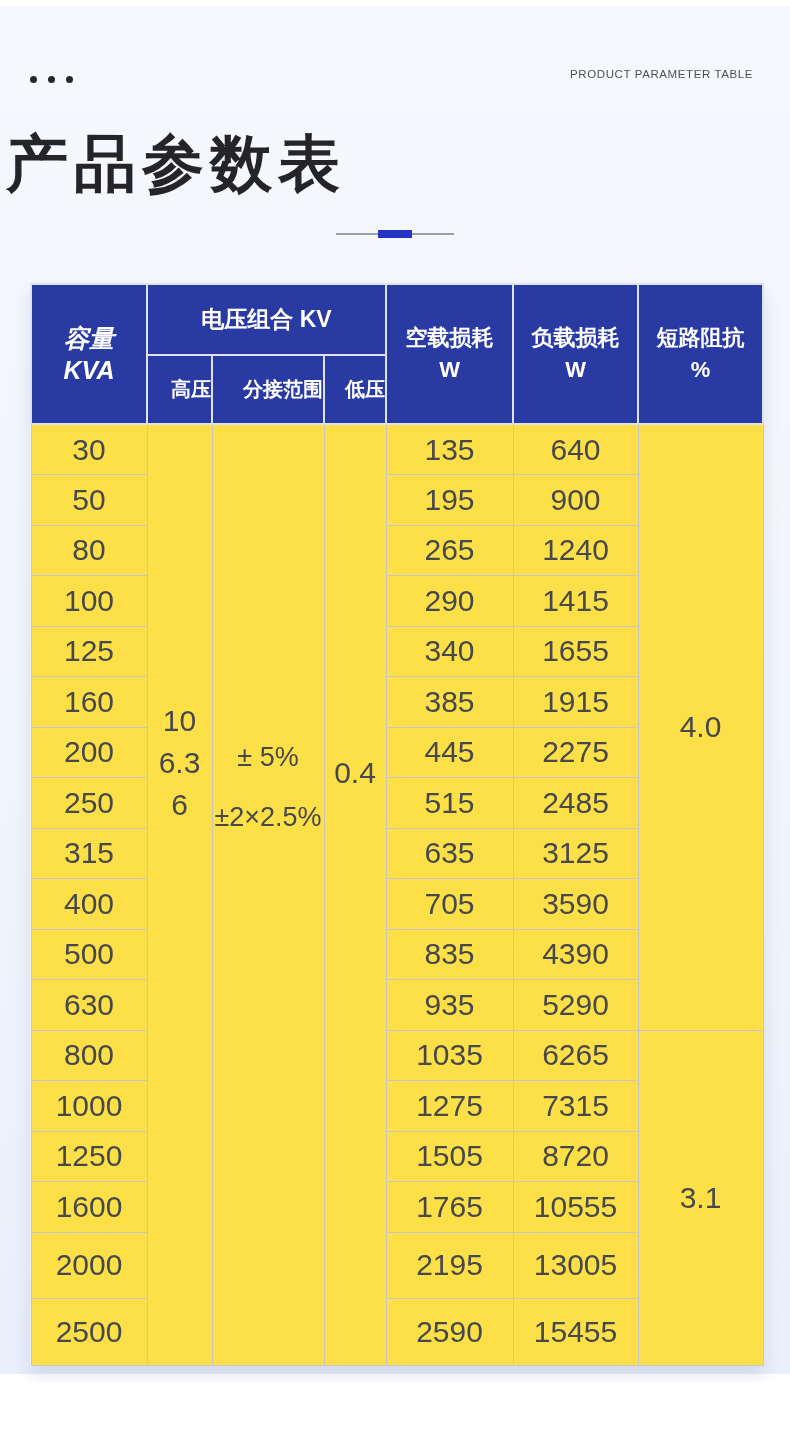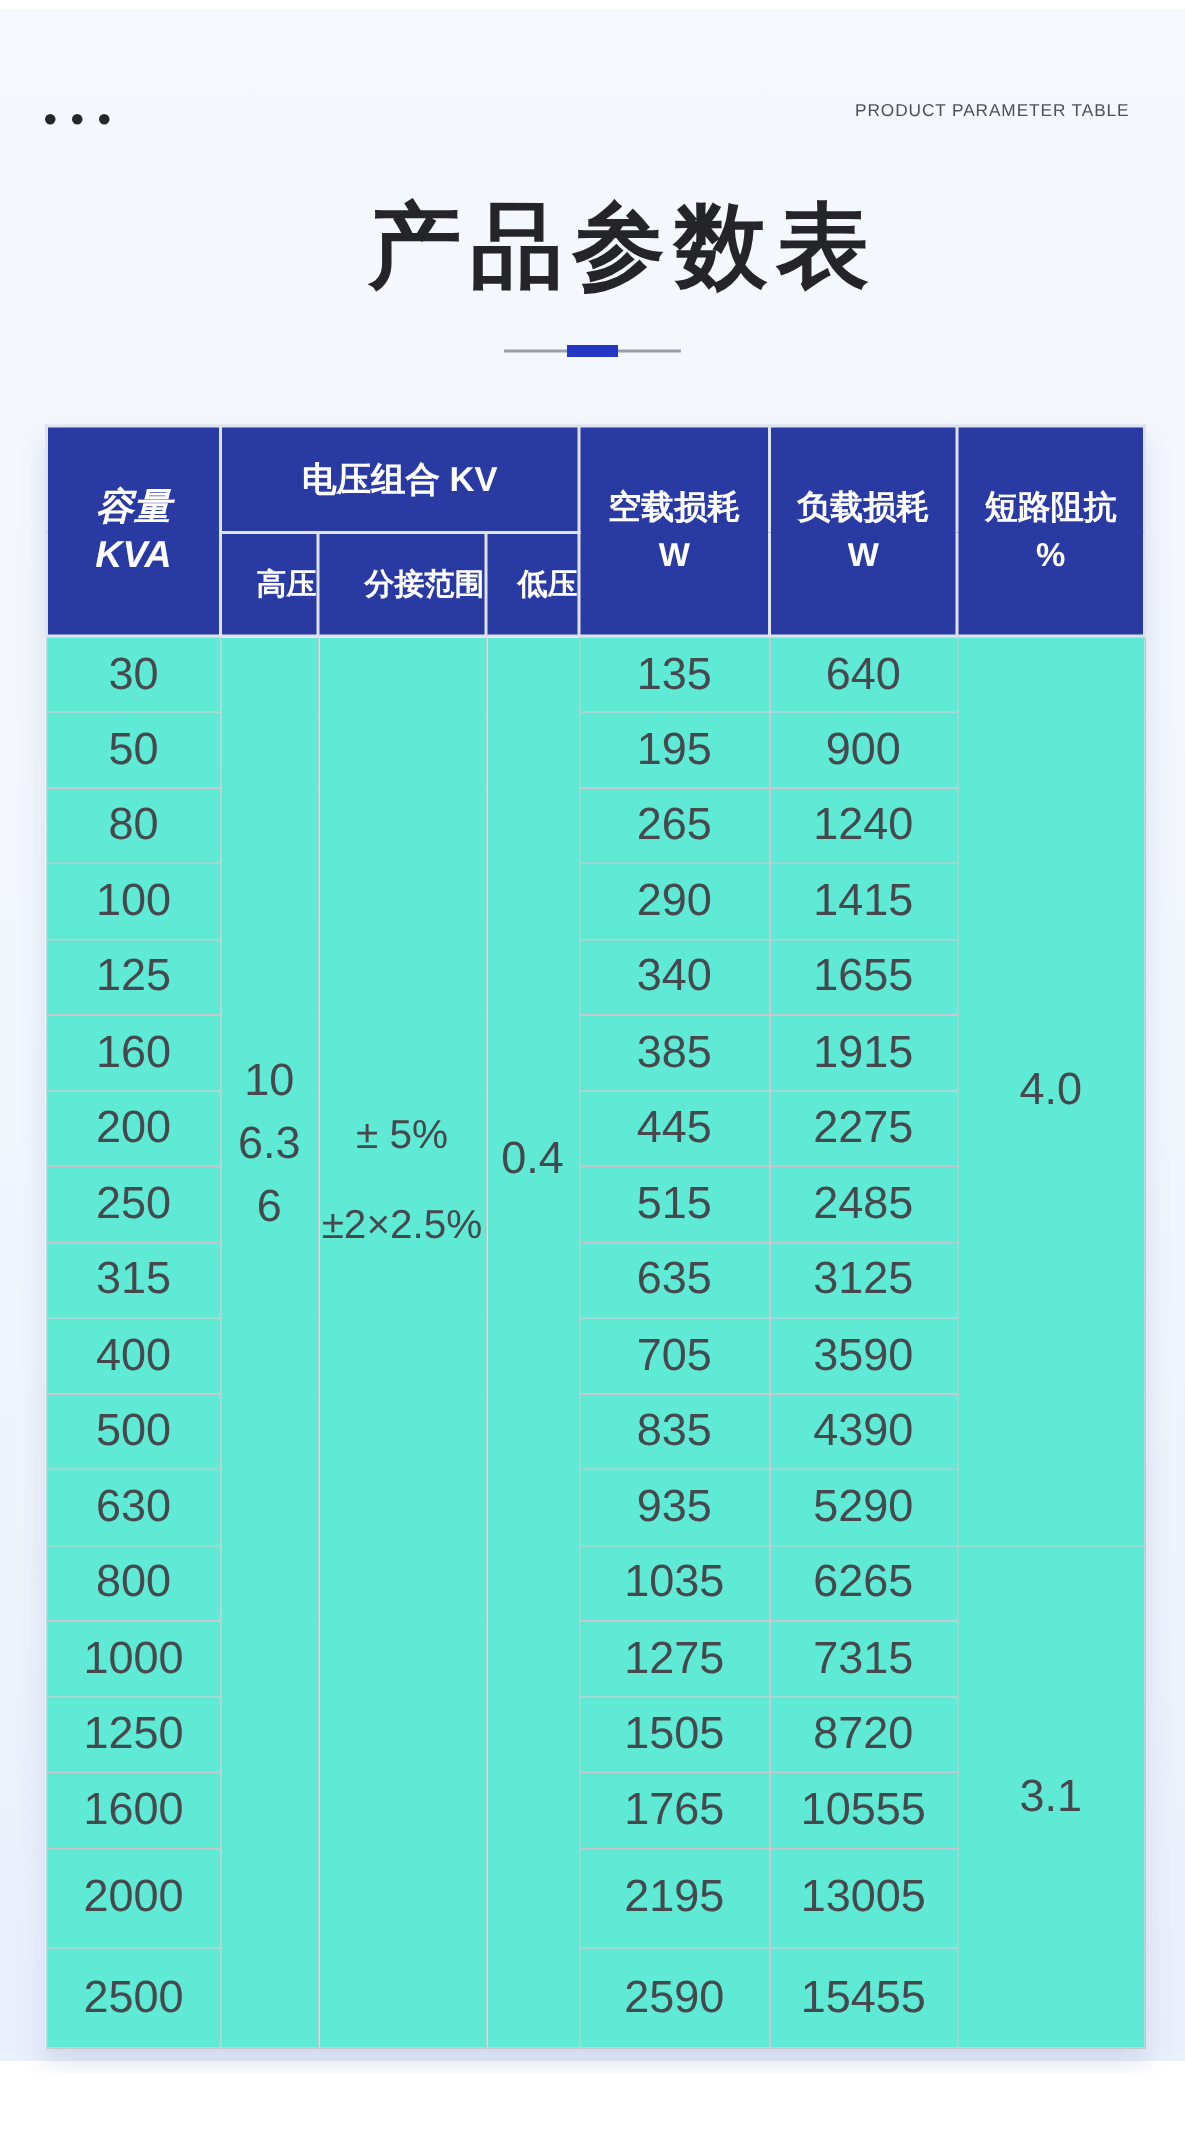--- a/index.html
+++ b/index.html
@@ -14,22 +14,22 @@
     background:linear-gradient(180deg,#f5f8fd 0%, #f1f5fc 55%, #e9effb 100%);
   }
   
   .dots { position:absolute; left:30px; top:76px; display:flex; gap:11px; }
   .dots i { width:7px; height:7px; border-radius:50%; background:#26272b; display:block; }
   .eyebrow {
     position:absolute; right:37px; top:68px;
     font-size:11.5px; letter-spacing:0.6px; color:#4c4f57; font-weight:400;
   }
   .title {
-    position:absolute; left:0; right:0; top:122px; text-align:center;
-    font-size:62px; font-weight:900; color:#252529; letter-spacing:6px; text-indent:6px;padding-left:35px;
+    position:absolute; left:0; right:0; top:122px; 
+    font-size:62px; font-weight:900; color:#252529; letter-spacing:6px; text-indent:6px;
   }
   .divider { position:absolute; left:0; right:0; top:227px; height:12px; }
   .divider .line {
     position:absolute; left:50%; top:6px; transform:translateX(-50%);
     width:118px; height:2px; background:#9aa0ab;
   }
   .divider .bar {
     position:absolute; left:50%; top:3px; transform:translateX(-50%);
     width:34px; height:8px; background:#2336c6;
   }
@@ -43,21 +43,21 @@
     background:#2a3aa3; color:#ffffff; font-weight:700;
     border:2px solid #dde2ee; text-align:center; vertical-align:middle;
   }
   tr.h1 { height:71px; }
   tr.h2 { height:69px; }
   th.cap   { font-size:25px; line-height:1.3;font-style:italic; }
   th.vgrp  { font-size:23px; }
   th.sub   { font-size:20px; font-weight:700;text-align:right; }
   th.two   { font-size:22px; line-height:1.45; }
   tbody td {
-    background:#5eead4; border:1px solid #c7c7cb;
+    background:#fde047; border:1px solid #c7c7cb;
     text-align:center; vertical-align:middle;
     font-size:30px; color:#47484c; font-weight:400;
   }
   tr.row-std  { height:50.5px; }
   tr.row-tall { height:66.5px; }
   td.merged { position:relative; }
   .stack {
     position:absolute; left:0; right:0; transform:translateY(-50%);
     display:flex; flex-direction:column; align-items:center; line-height:1;
   }

